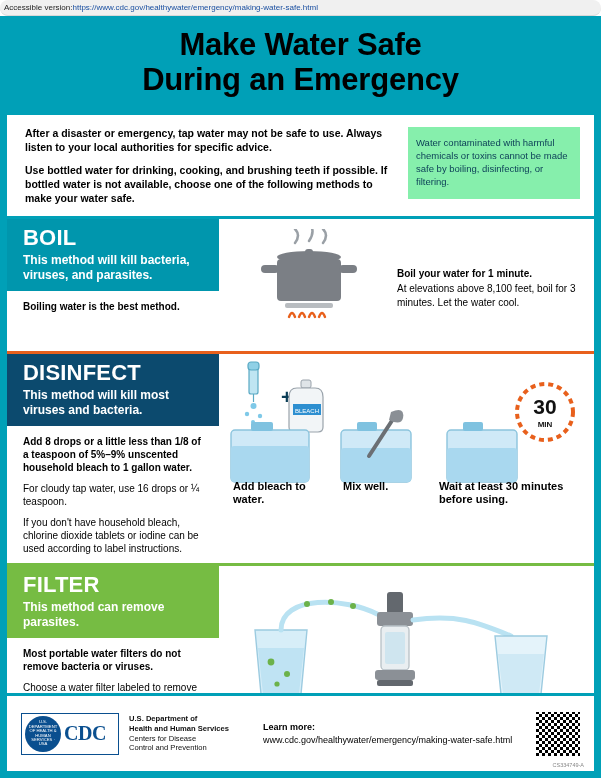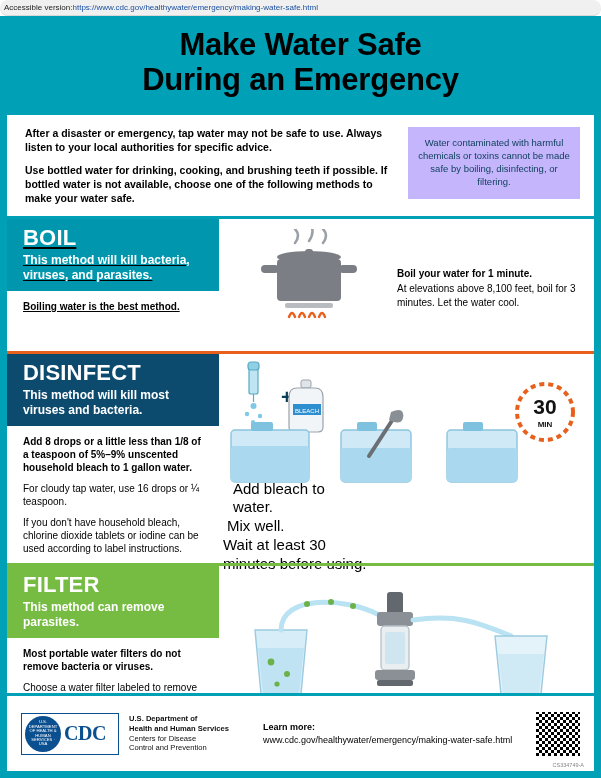--- a/index.html
+++ b/index.html
@@ -68,25 +68,24 @@
     flex: 1 1 auto;
     font-size: 10.5px;
     line-height: 1.32;
     color: #000;
   }
   .intro-left p { margin: 0 0 9px 0; font-weight: bold; }
   .intro-left p:last-child { margin-bottom: 0; }
   .intro-box {
     width: 172px;
     flex: 0 0 172px;
-    background: #c4b5fd;
+    background: #86efac;
     color: #0a3d56;
     font-size: 9.5px;
     line-height: 1.35;
-    text-align: center;
     padding: 10px 8px;
     box-sizing: border-box;
     align-self: flex-start;
   }
 
   
   .section { position: relative; }
   .rule {
     height: 3px;
     background: #00a0b7;
@@ -132,21 +131,21 @@
   .left-text p { margin: 0 0 8px 0; }
   .left-text p:last-child { margin-bottom: 0; }
   .left-text .b { font-weight: bold; }
 
   .sec-right {
     flex: 1 1 auto;
     position: relative;
   }
 
   
-  .boil-body { min-height: 132px; text-decoration: underline; }
+  .boil-body { min-height: 132px; }
   .boil-art {
     position: absolute;
     left: 36px;
     top: 10px;
     width: 120px;
     height: 110px;
   }
   .boil-note {
     position: absolute;
     left: 178px;
@@ -164,25 +163,24 @@
     position: absolute;
     left: 0; top: 6px;
     width: 379px; height: 170px;
   }
   .dis-caps {
     position: absolute;
     top: 126px;
     left: 0;
     width: 379px;
     display: flex;
-    font-size: 15px;
-    font-weight: normal;
+    font-size: 11px;
+    font-weight: bold;
     color: #000;
     line-height: 1.25;
-    flex-direction: column;
   }
   .dis-caps div { text-align: left; }
   .cap1 { width: 116px; padding-left: 14px; box-sizing: border-box;}
   .cap2 { width: 100px; padding-left: 8px; box-sizing: border-box;}
   .cap3 { width: 160px; padding-left: 4px; box-sizing: border-box;}
 
   
   .fil-body { min-height: 150px; }
   .fil-art {
     position: absolute;

